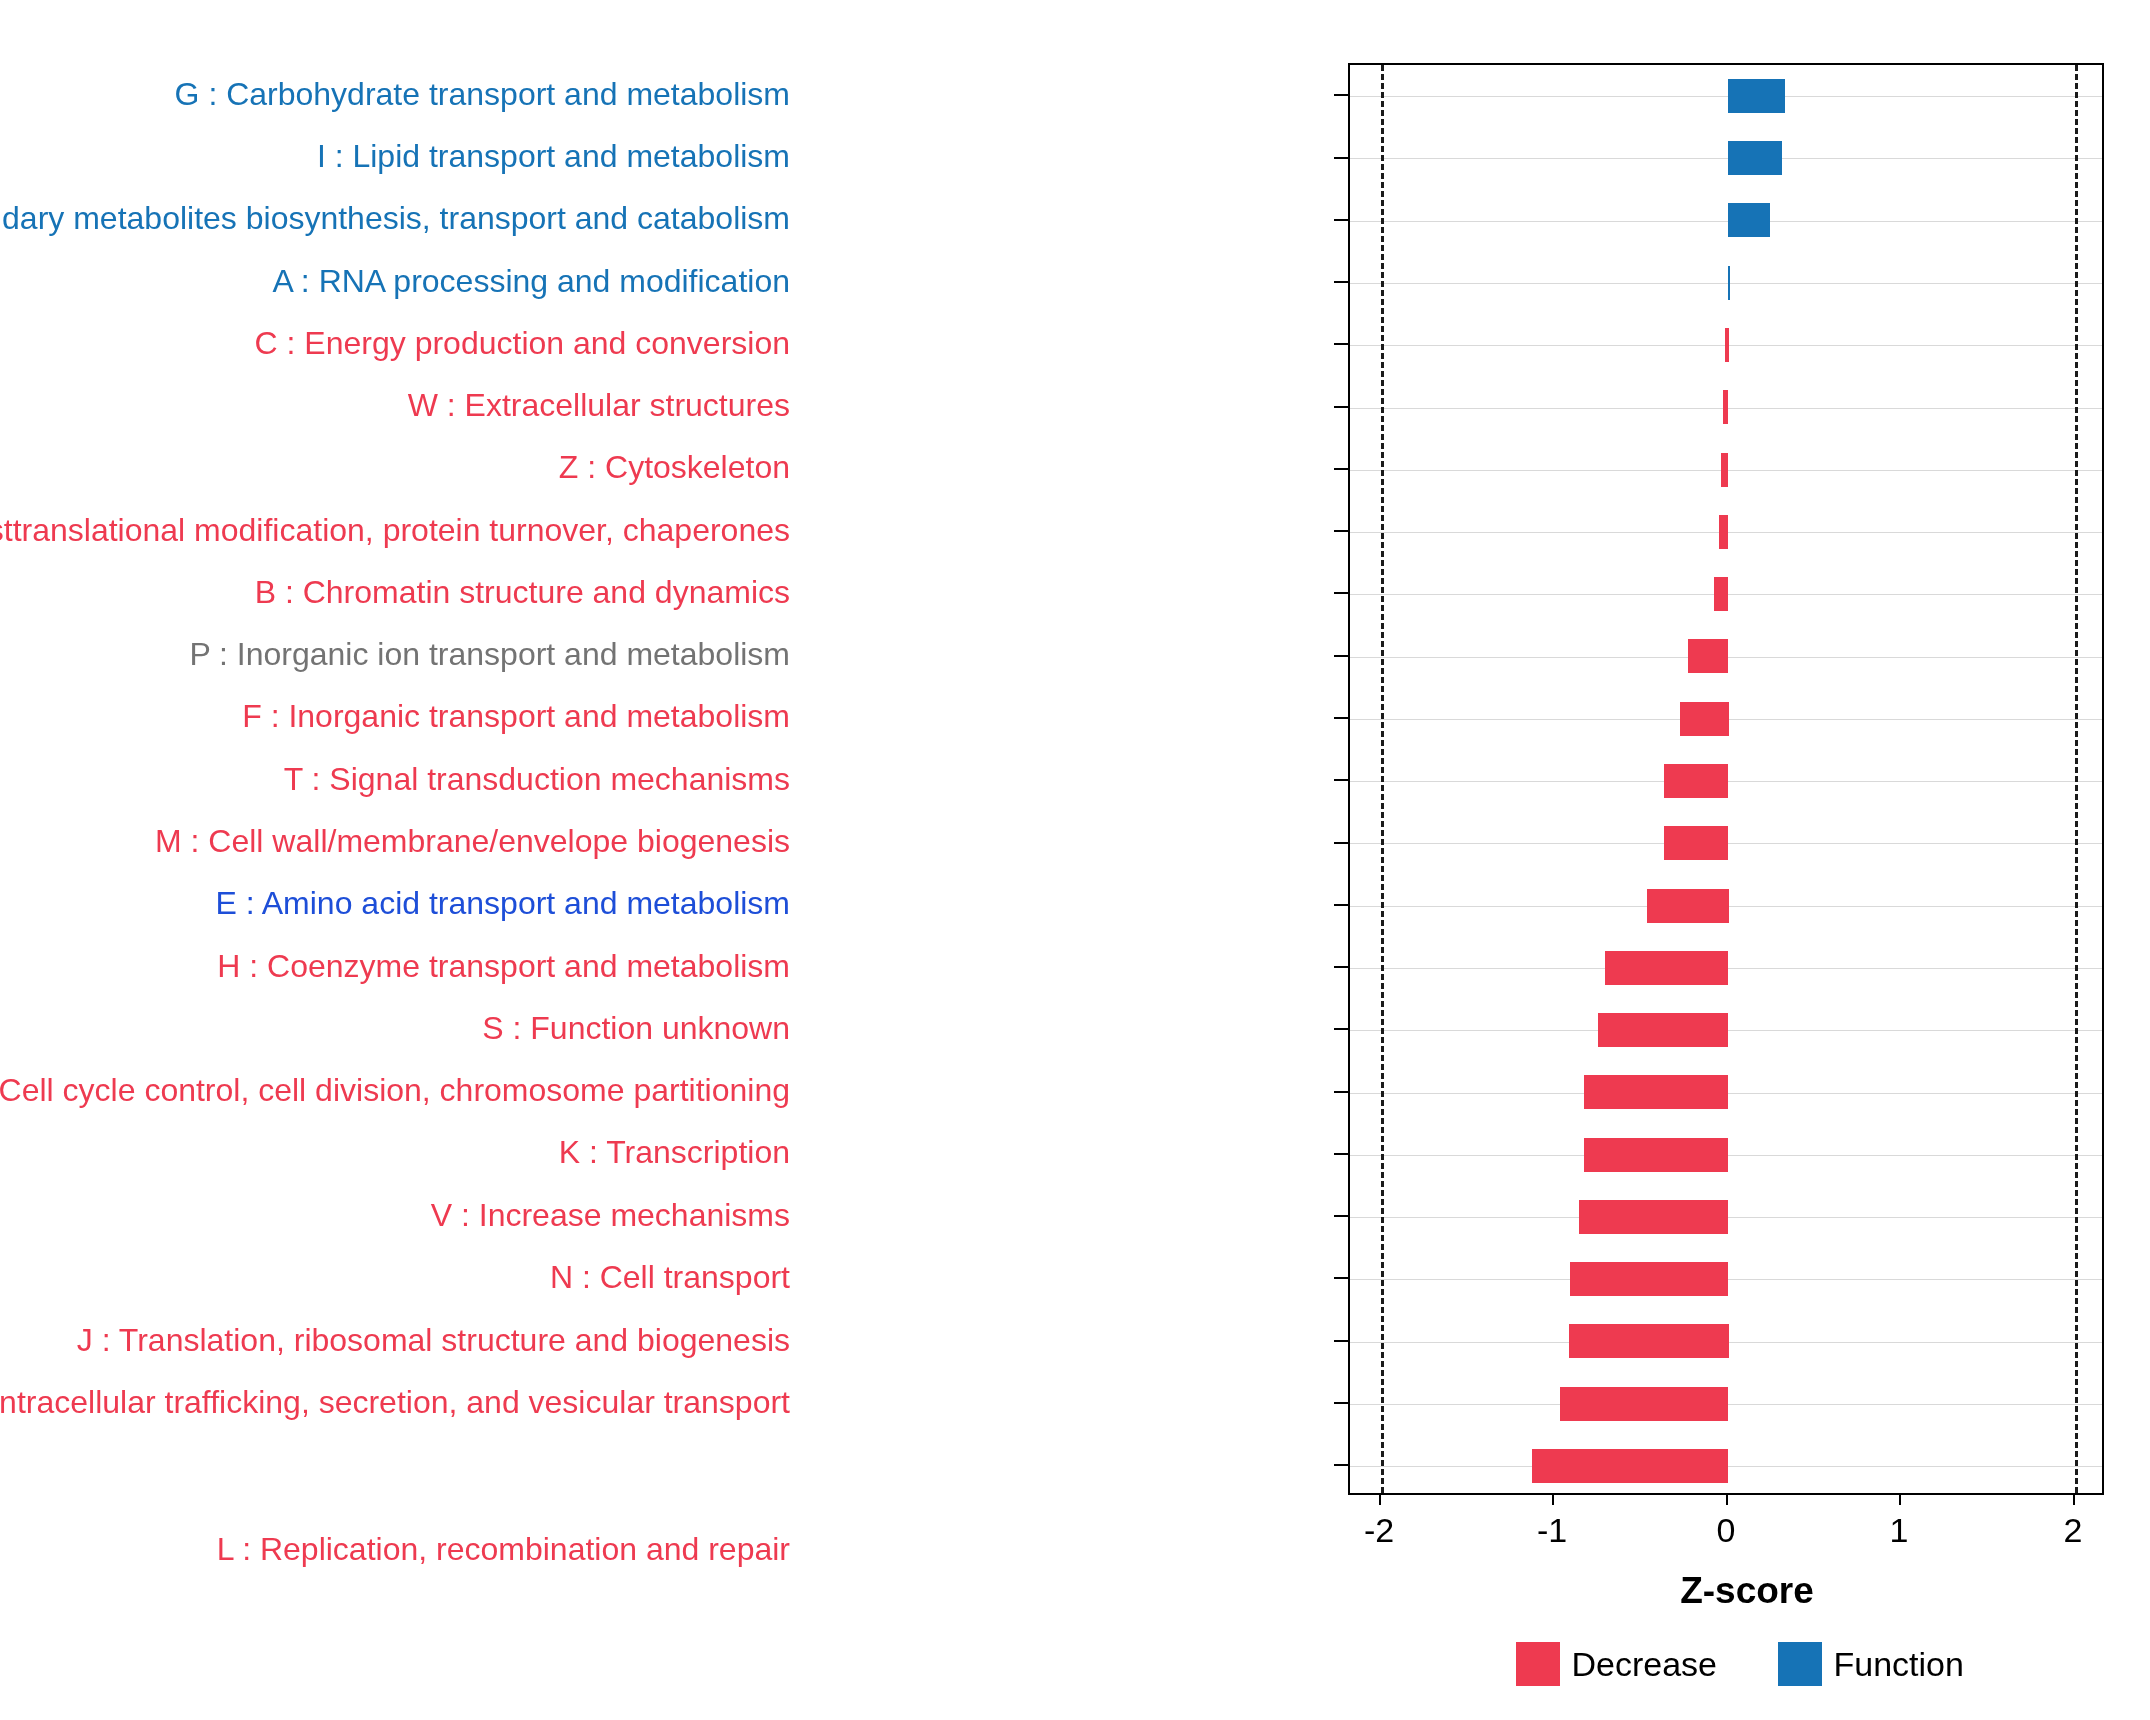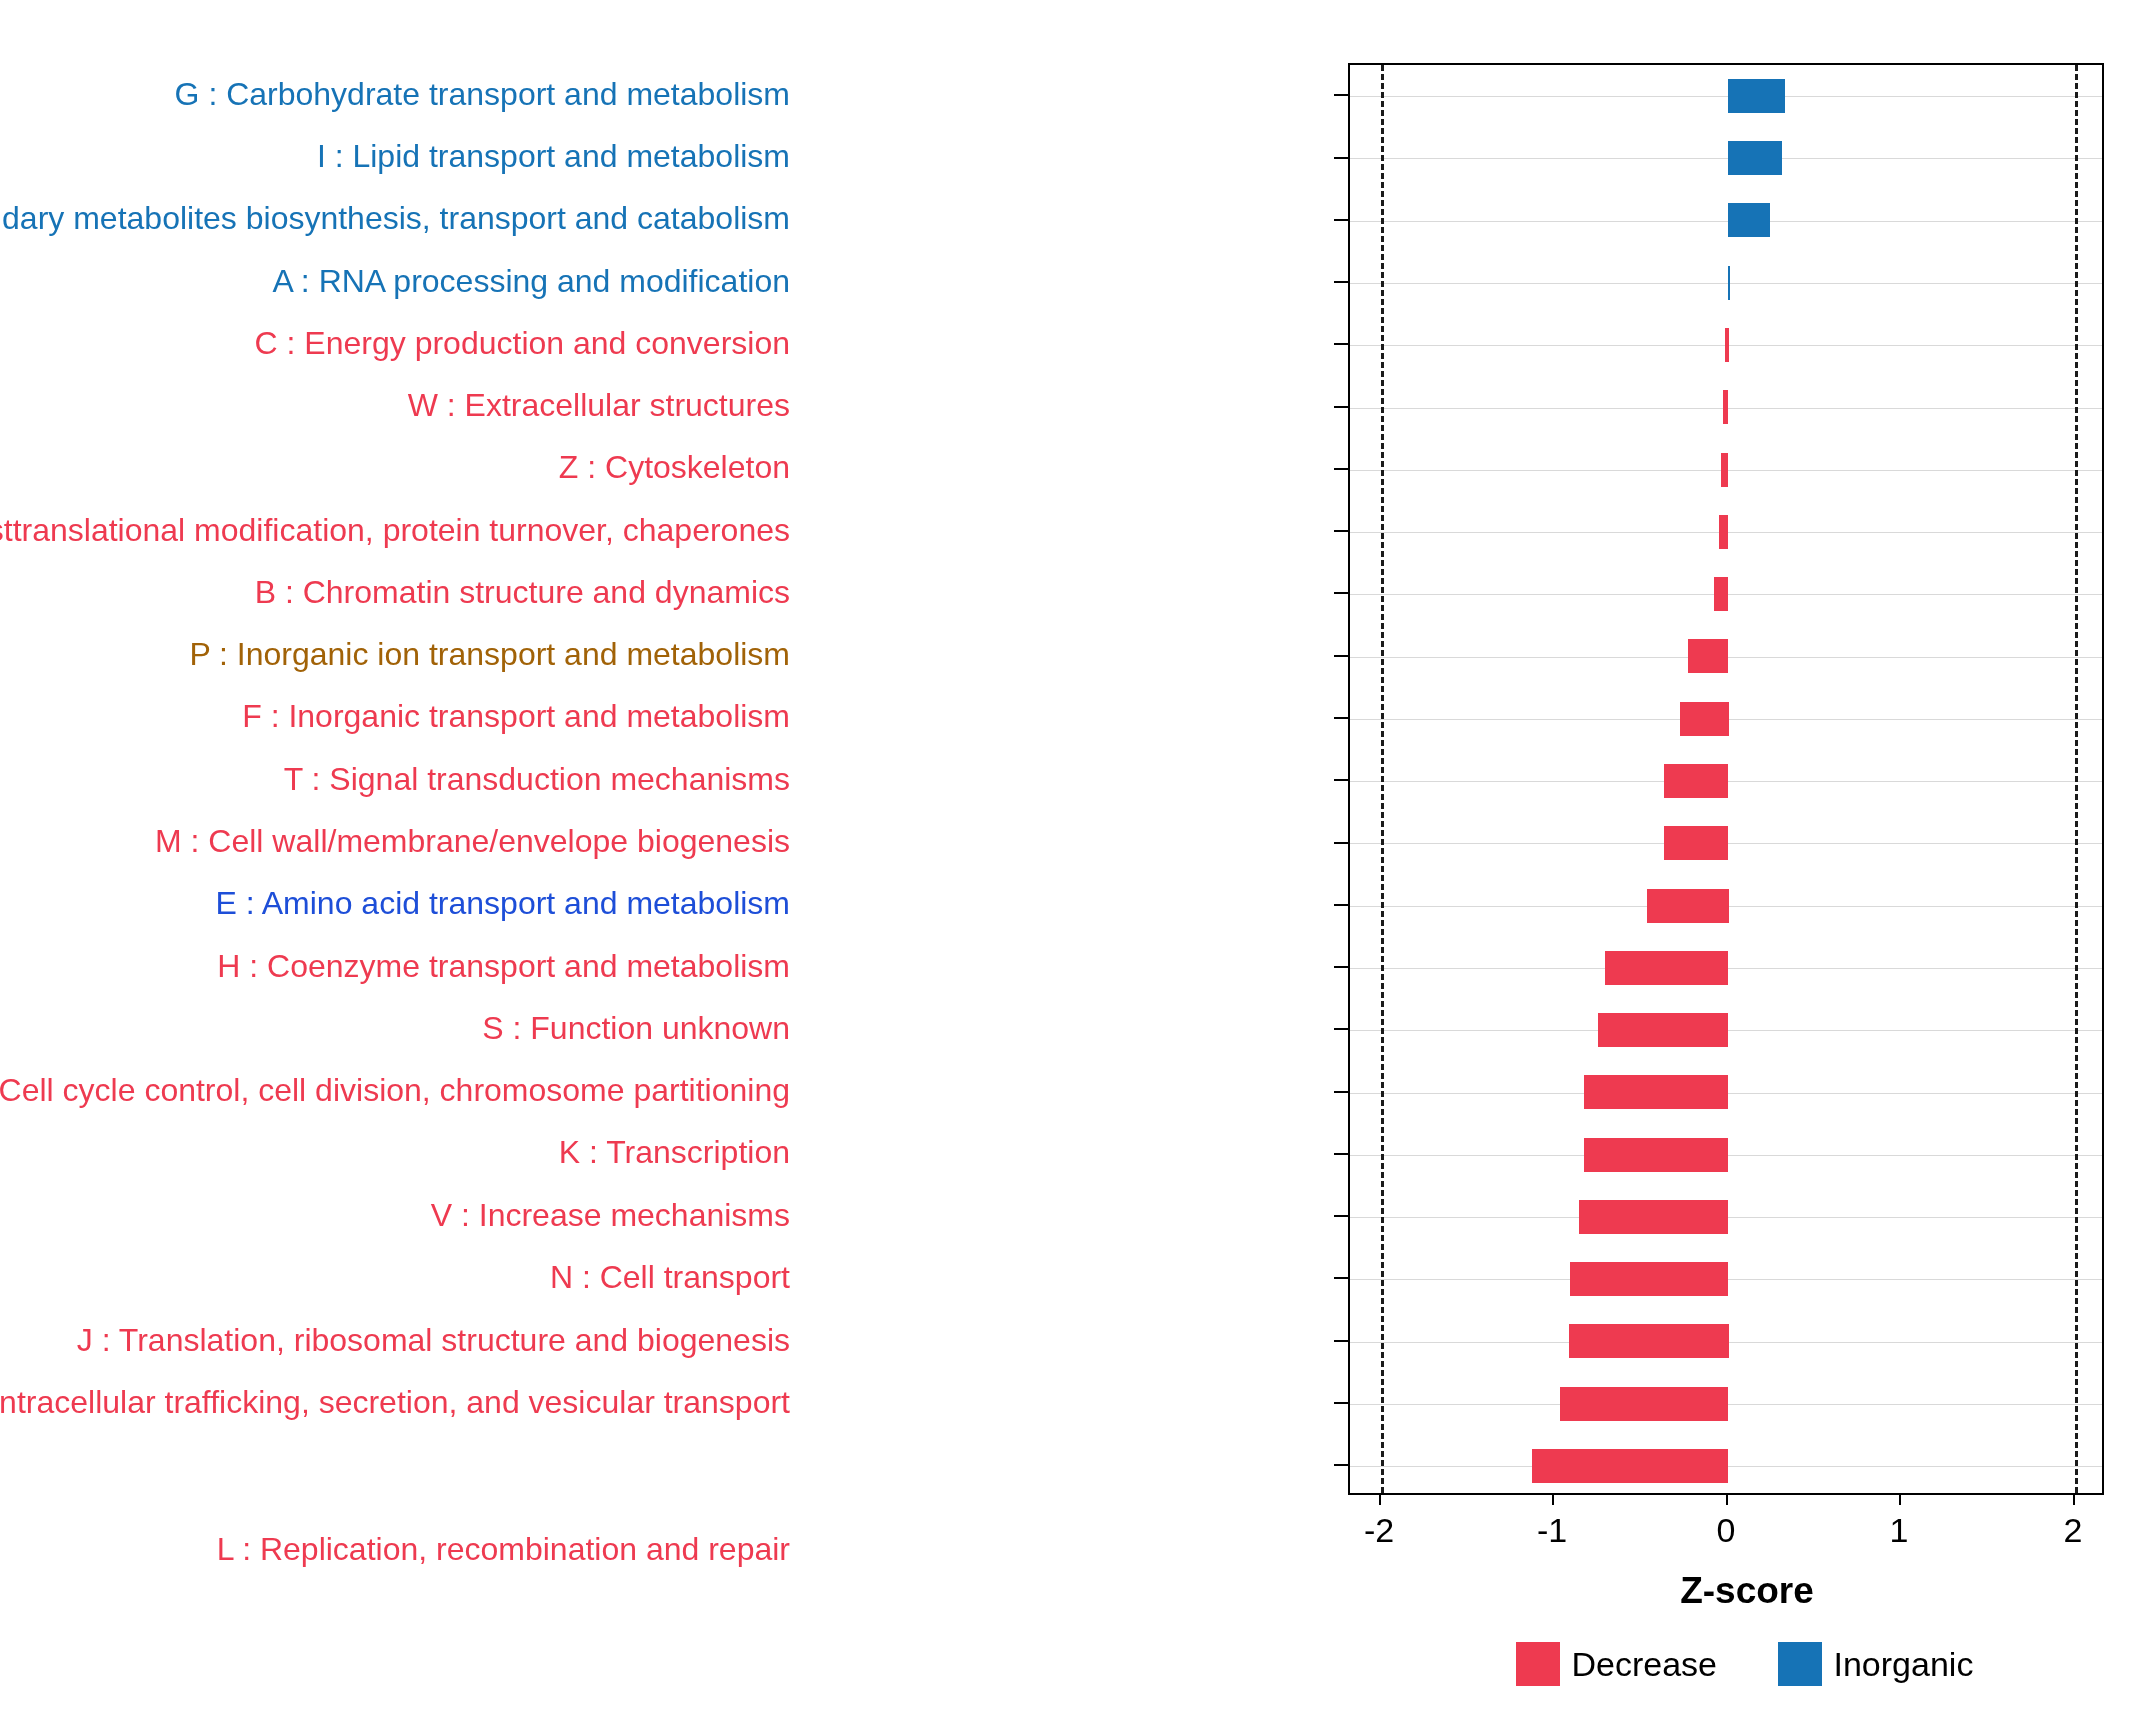--- a/index.html
+++ b/index.html
@@ -186,21 +186,21 @@
       <div class="cat-label dec" style="top: 327px; color: rgb(238, 58, 80);">C : Energy production and conversion</div>
       <div class="cat-tick" style="top: 343px;"></div>
       <div class="cat-label dec" style="top: 389px; color: rgb(238, 58, 80);">W : Extracellular structures</div>
       <div class="cat-tick" style="top: 406px;"></div>
       <div class="cat-label dec" style="top: 451px; color: rgb(238, 58, 80);">Z : Cytoskeleton</div>
       <div class="cat-tick" style="top: 468px;"></div>
       <div class="cat-label dec" style="top: 514px; color: rgb(238, 58, 80);">O : Posttranslational modification, protein turnover, chaperones</div>
       <div class="cat-tick" style="top: 530px;"></div>
       <div class="cat-label dec" style="top: 576px; color: rgb(238, 58, 80);">B : Chromatin structure and dynamics</div>
       <div class="cat-tick" style="top: 592px;"></div>
-      <div class="cat-label dec" style="top: 638px; color: #a16207;">P : Inorganic ion transport and metabolism</div>
+      <div class="cat-label dec" style="top: 638px; color: #737373;">P : Inorganic ion transport and metabolism</div>
       <div class="cat-tick" style="top: 655px;"></div>
       <div class="cat-label dec" style="top: 700px; color: rgb(238, 58, 80);">F : Inorganic transport and metabolism</div>
       <div class="cat-tick" style="top: 717px;"></div>
       <div class="cat-label dec" style="top: 763px; color: rgb(238, 58, 80);">T : Signal transduction mechanisms</div>
       <div class="cat-tick" style="top: 779px;"></div>
       <div class="cat-label dec" style="top: 825px; color: rgb(238, 58, 80);">M : Cell wall/membrane/envelope biogenesis</div>
       <div class="cat-tick" style="top: 842px;"></div>
       <div class="cat-label dec" style="top: 887px; color: #1d4ed8;">E : Amino acid transport and metabolism</div>
       <div class="cat-tick" style="top: 904px;"></div>
       <div class="cat-label dec" style="top: 950px; color: rgb(238, 58, 80);">H : Coenzyme transport and metabolism</div>
@@ -239,18 +239,18 @@
   <div class="axis-title" style="left:1747px; top:1570px;">Z-score</div>
 
   <div class="legend" style="left:1516px; top:1642px;">
     <div class="legend-item">
       <span class="legend-swatch" style="background: rgb(238, 58, 80);"></span>
       <span class="legend-text">Decrease</span>
     </div>
     <span class="legend-gap"></span>
     <div class="legend-item">
       <span class="legend-swatch" style="background: rgb(22, 115, 182);"></span>
-      <span class="legend-text">Inorganic</span>
+      <span class="legend-text">Function</span>
     </div>
   </div>
 
 </div>
 
 
 </body></html>

